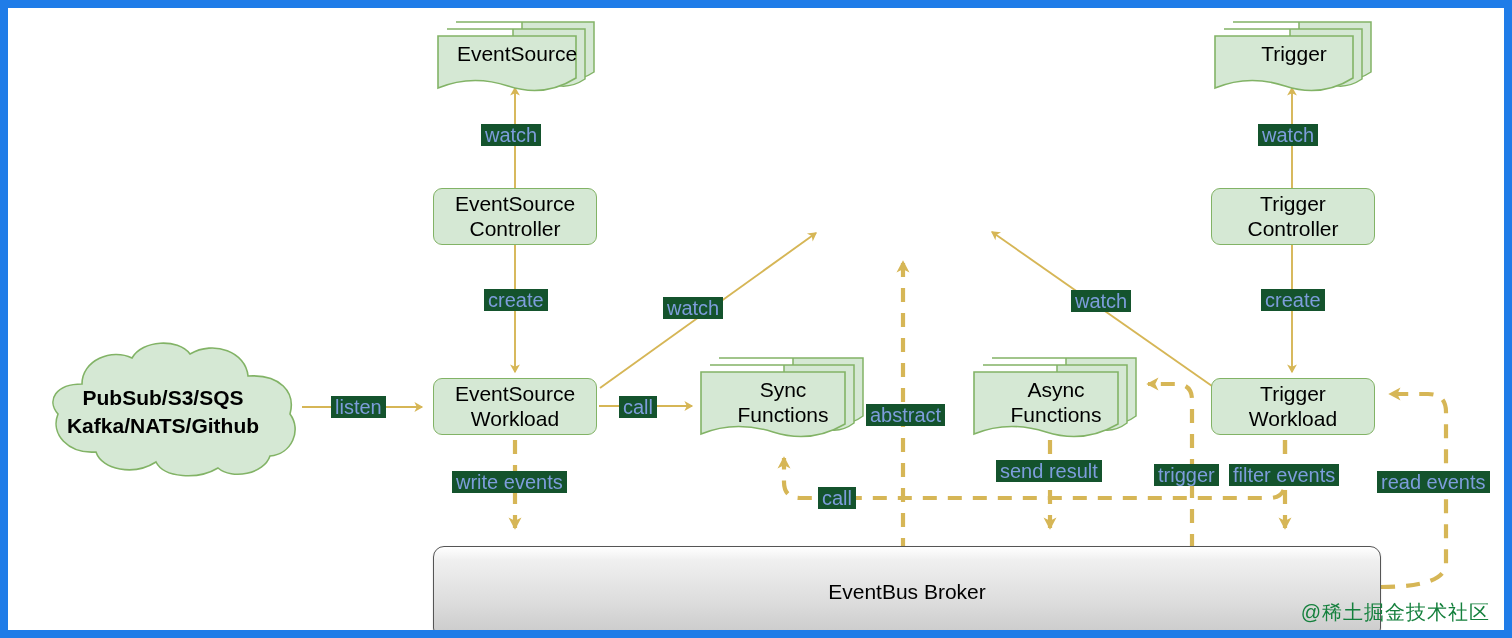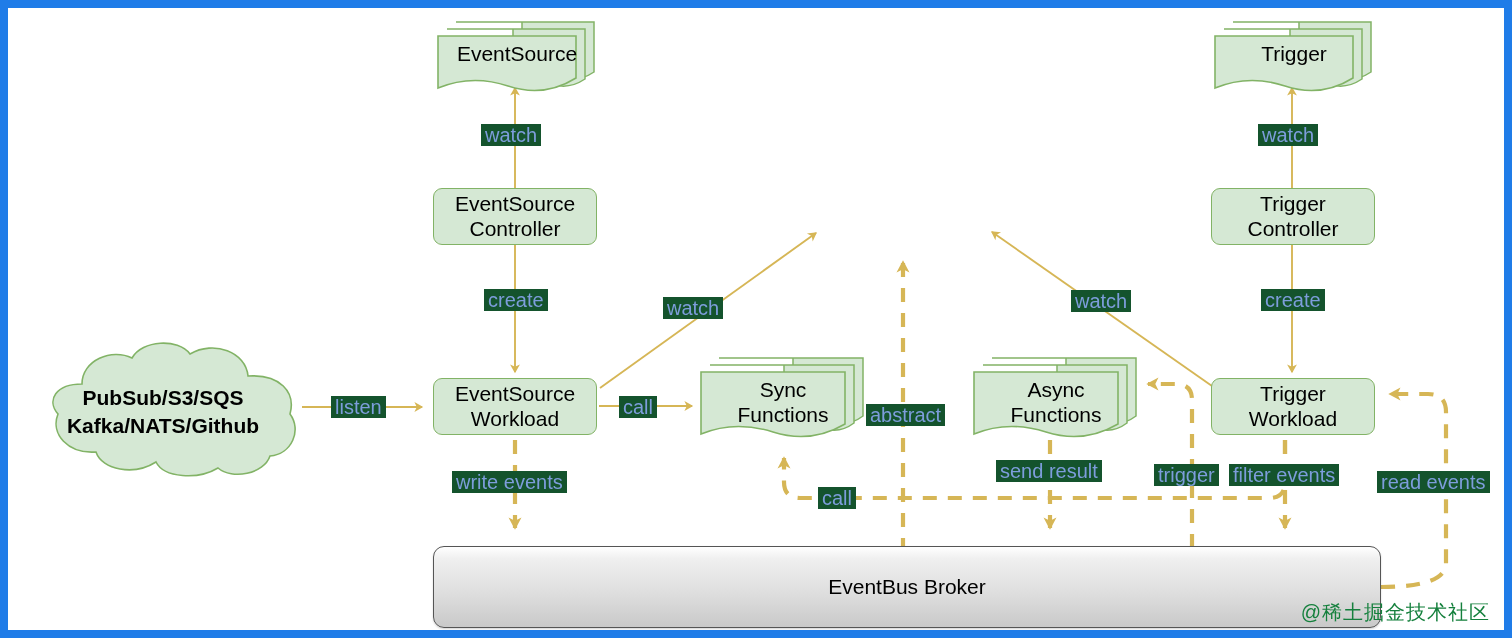--- a/index.html
+++ b/index.html
@@ -217,21 +217,21 @@
     </svg>
     <div class="doclabel" style="top:26px;">Trigger</div>
   </div>
 
   <div class="node rrect" style="left:1211px; top:188px; width:164px; height:57px;">Trigger
 Controller</div>
 
   <div class="node rrect" style="left:1211px; top:378px; width:164px; height:57px;">Trigger
 Workload</div>
 
-  <div class="node broker" style="left:433px; top:546px; width:948px; height:82px;">EventBus Broker</div>
+  <div class="node broker" style="left:433px; top:546px; width:948px; height:93px;">EventBus Broker</div>
 
   <div class="elabel" style="left:481px; top:124px;">watch</div>
 
   <div class="elabel" style="left:484px; top:289px;">create</div>
 
   <div class="elabel" style="left:331px; top:396px;">listen</div>
 
   <div class="elabel" style="left:663px; top:297px;">watch</div>
 
   <div class="elabel" style="left:619px; top:396px;">call</div>

